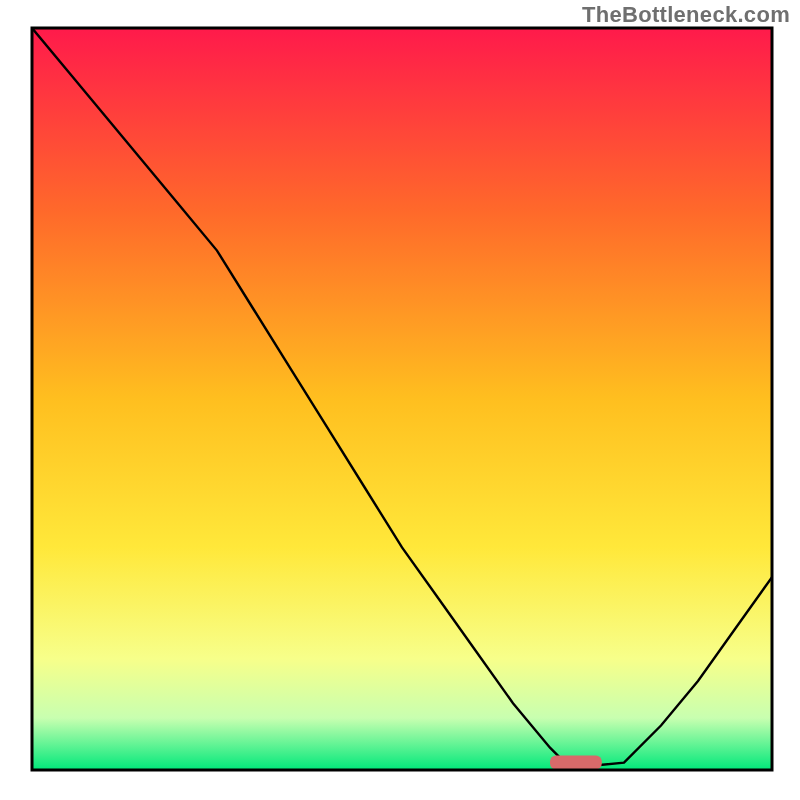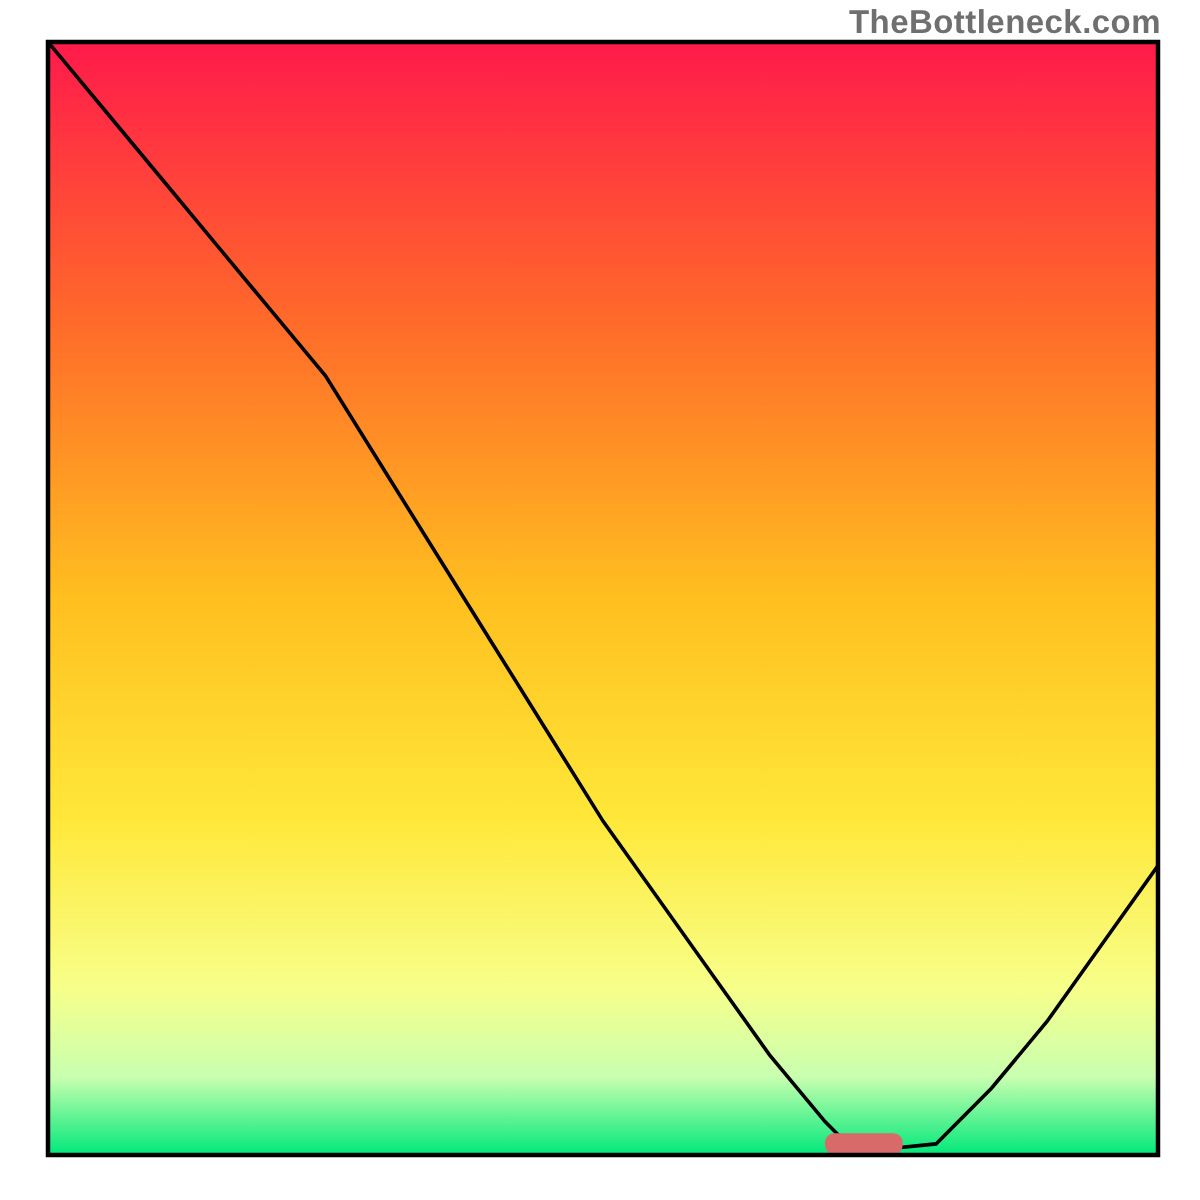--- a/index.html
+++ b/index.html
@@ -12,21 +12,21 @@
   }
   .stage {
     position: relative;
     width: 800px;
     height: 800px;
     overflow: hidden;
   }
   .watermark {
     position: absolute;
     top: 2px;
-    right: 26px;
+    right: 10px;
     font-size: 22px;
     font-weight: 600;
     color: #6f6f6f;
     letter-spacing: 0.3px;
     z-index: 10;
     user-select: none;
   }
   svg {
     position: absolute;
     top: 0;

